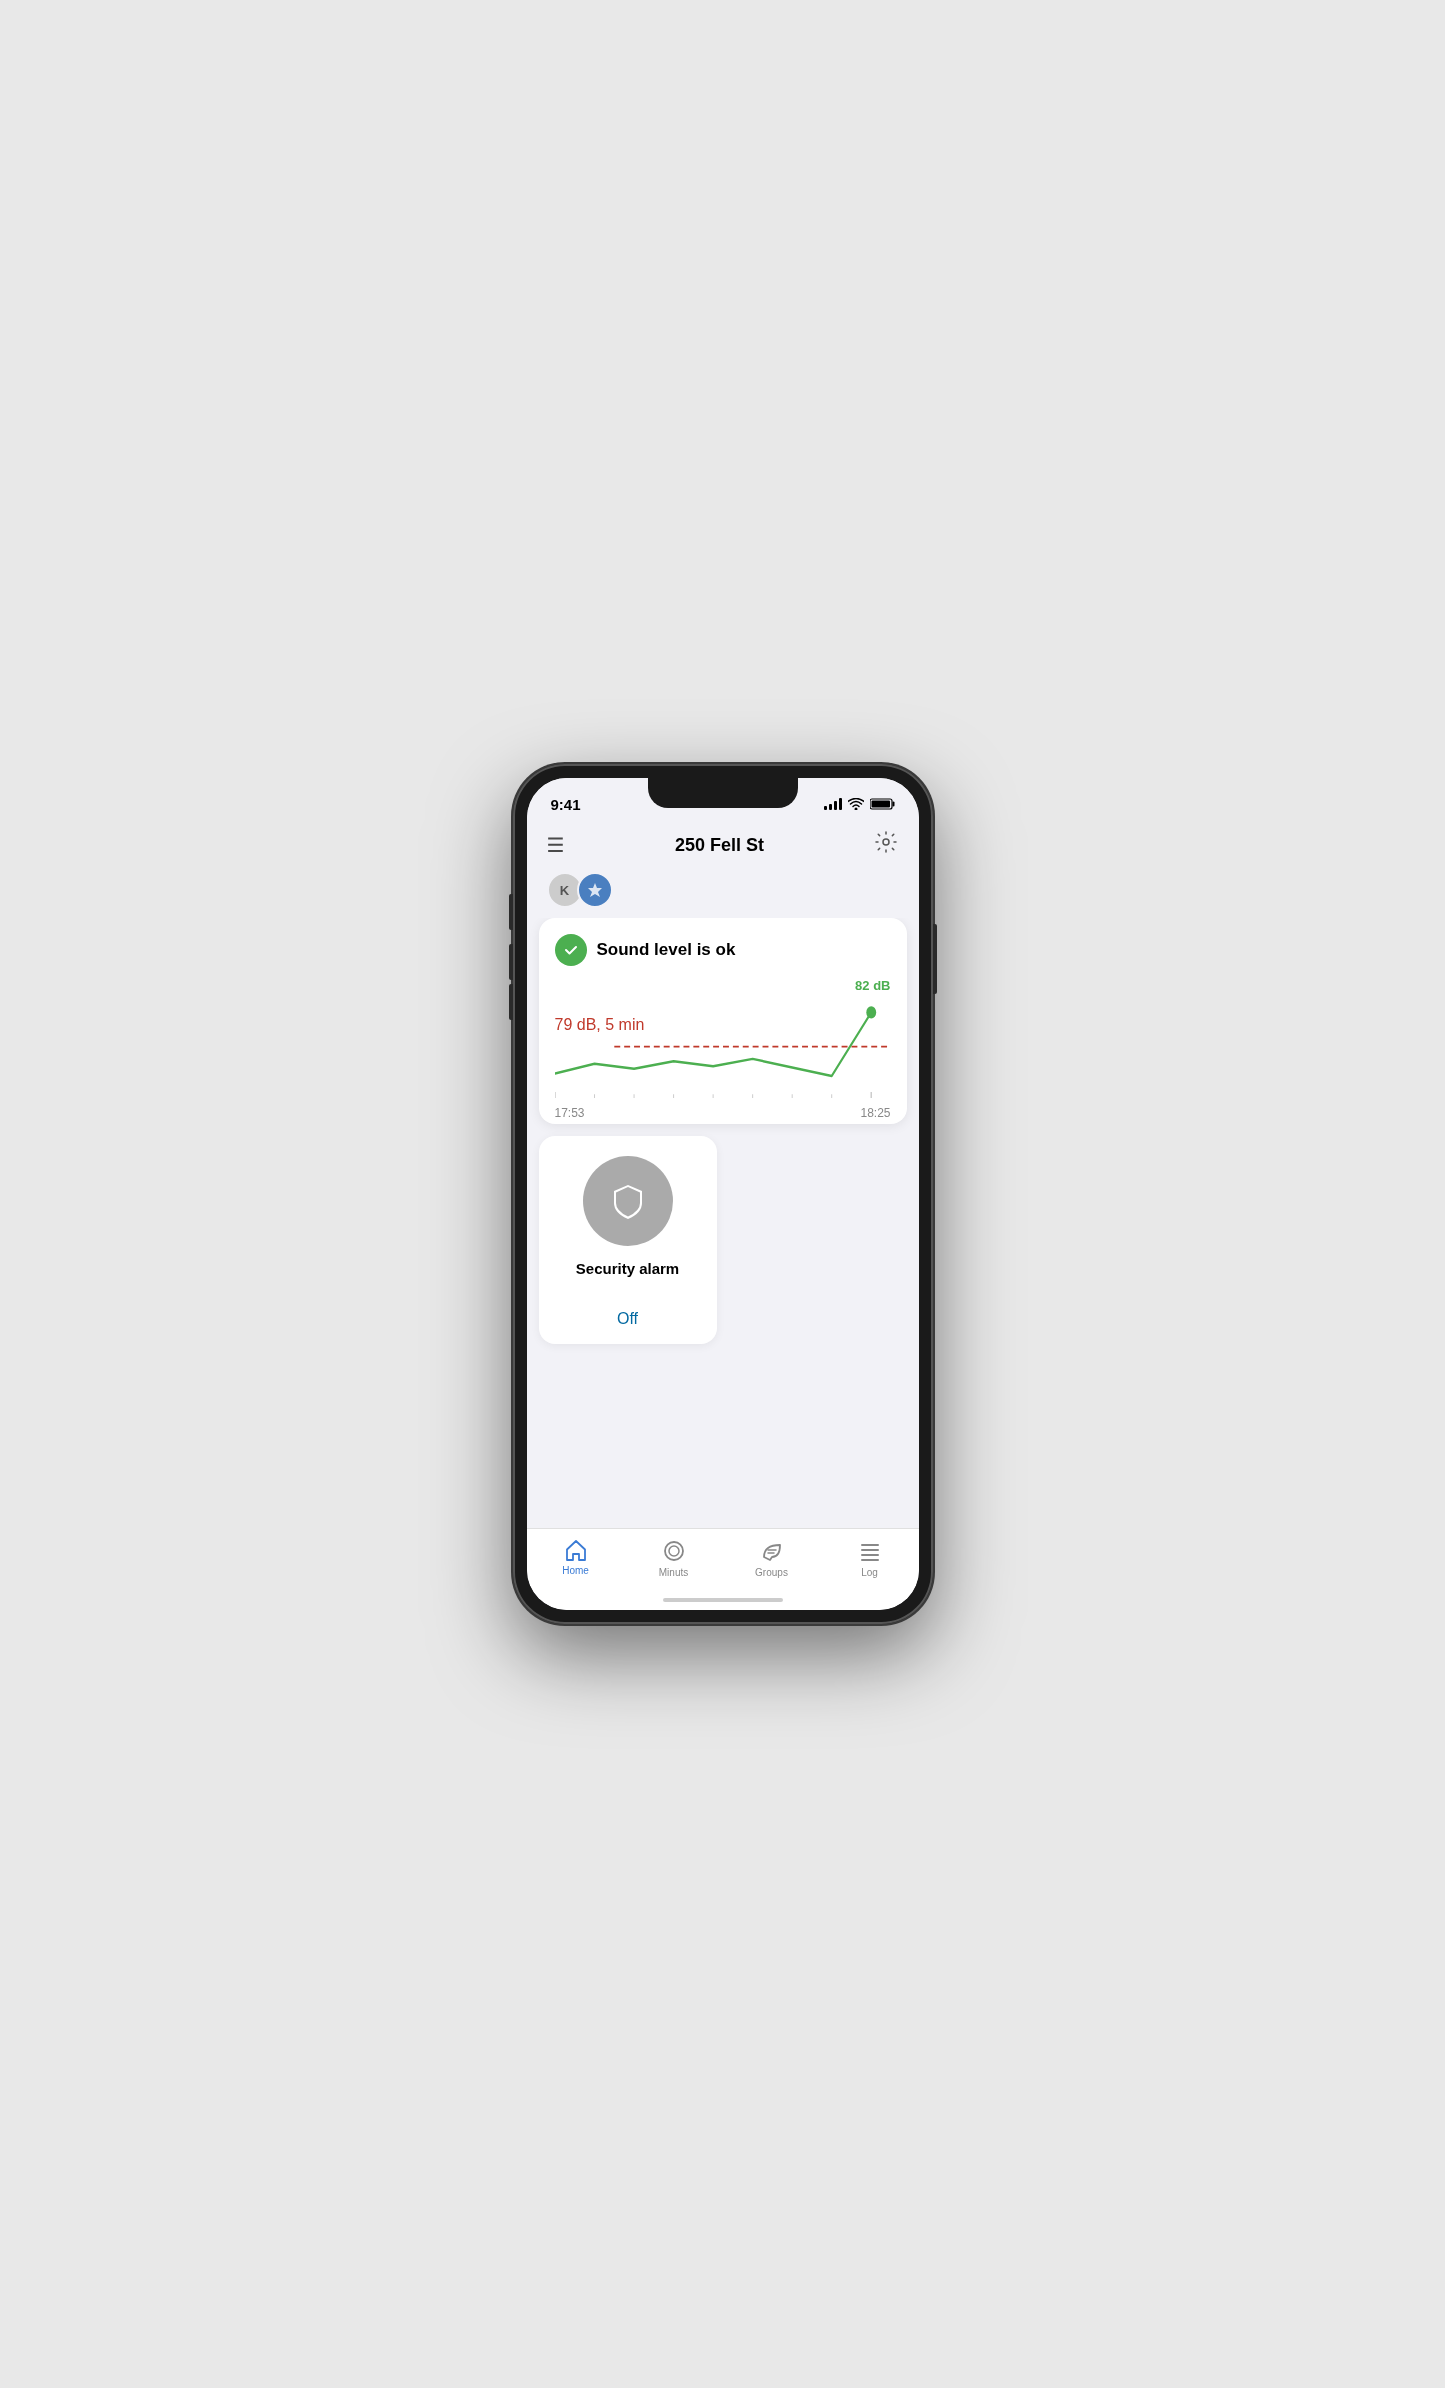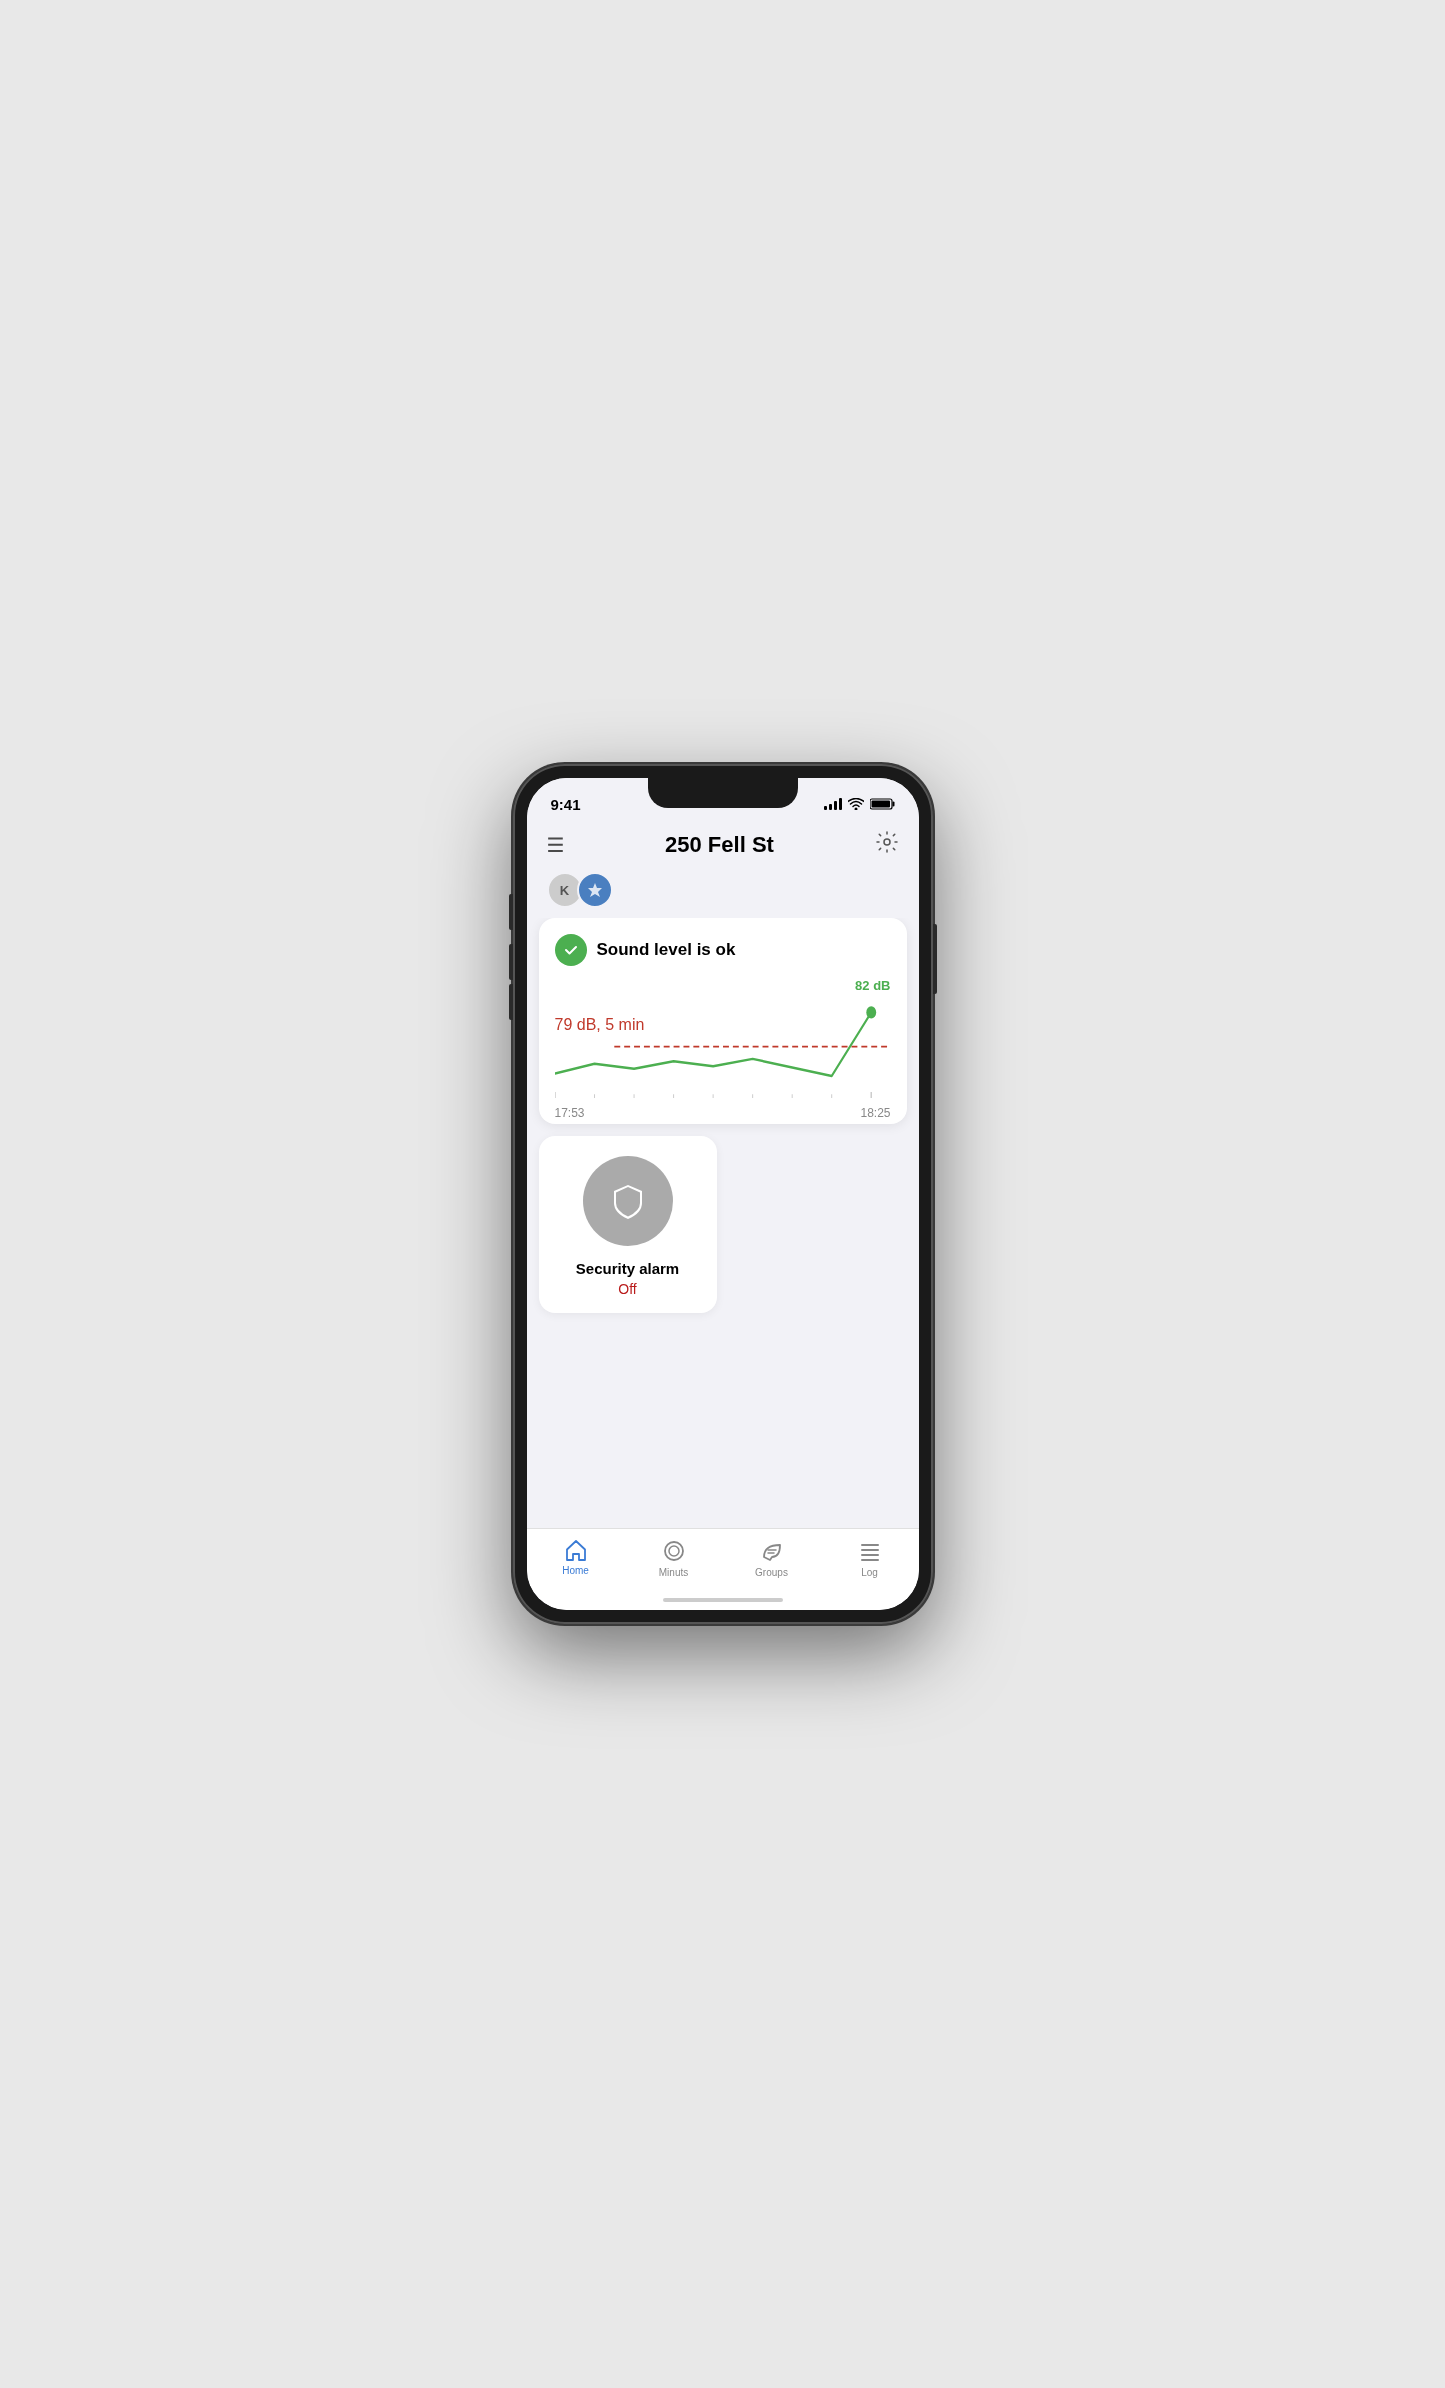--- a/index.html
+++ b/index.html
@@ -117,21 +117,21 @@
       align-items: center;
       justify-content: space-between;
       padding: 8px 20px 12px;
       background: #f2f2f7;
     }
     .menu-icon {
       font-size: 20px;
       color: #4a4a4a;
     }
     .header-title {
-      font-size: 22px;
+      font-size: 18px;
       font-weight: 700;
       color: #000;
     }
     .gear-icon {
       font-size: 24px;
       color: #4a4a4a;
     }
 
     
     .avatars-row {
@@ -284,23 +284,24 @@
       color: #000;
       text-align: center;
       margin-bottom: 4px;
     }
     .device-status-on {
       font-size: 14px;
       color: #4caf50;
       font-weight: 500;
     }
     .device-status-off {
-      font-size: 14px;
-      color: #b91c1c;
+      font-size: 16px;
+      color: #0369a1;
       font-weight: 500;
+      margin-top: 29px;
     }
 
     
     .bottom-nav {
       position: absolute;
       bottom: 0;
       left: 0;
       right: 0;
       height: 82px;
       background: #fff;

